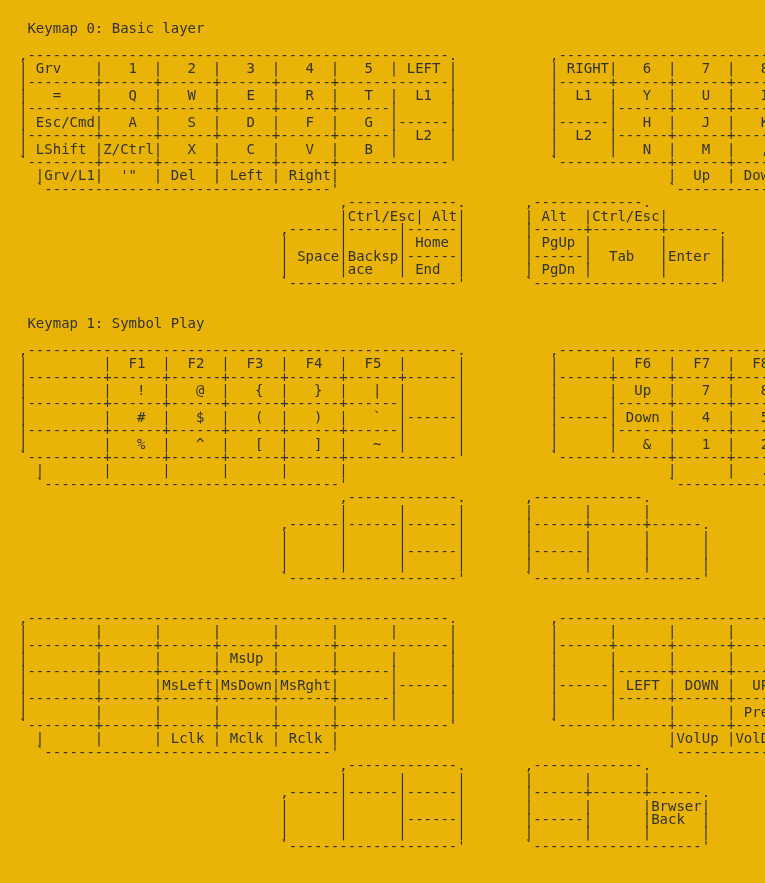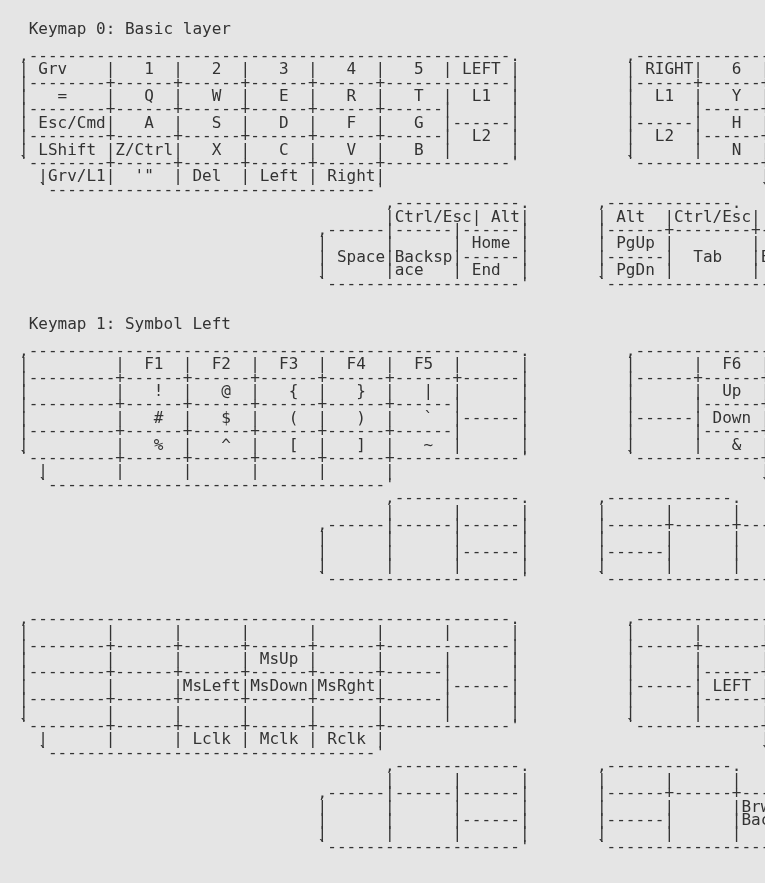--- a/index.html
+++ b/index.html
@@ -11,24 +11,24 @@
     width: 765px;
     height: 883px;
     overflow: hidden;
   }
   .doc {
     box-sizing: border-box;
     width: 765px;
     height: 883px;
     padding: 22px 0 0 19px;
     font-family: "DejaVu Sans Mono", "Liberation Mono", monospace;
-    font-size: 16px;
+    font-size: 14px;
     line-height: 13.4px;
     color: #333333;
-    background: #e5e5e5;
+    background: #eab308;
   }
   .km-section {
     margin: 0 0 26.8px 0;
   }
   pre {
     margin: 0;
     padding: 0;
     font: inherit;
     white-space: pre;
     color: inherit;
@@ -58,21 +58,21 @@
                                       ,-------------.       ,-------------.
                                       |Ctrl/Esc| Alt|       | Alt  |Ctrl/Esc|
                                ,------|------|------|       |------+--------+------.
                                |      |      | Home |       | PgUp |        |      |
                                | Space|Backsp|------|       |------|  Tab   |Enter |
                                |      |ace   | End  |       | PgDn |        |      |
                                `--------------------'       `----------------------'</pre>
   </section>
 
   <section class="km-section">
-    <pre class="km-title"> Keymap 1: Symbol Left</pre>
+    <pre class="km-title"> Keymap 1: Symbol Play</pre>
     <pre class="km-art">,---------------------------------------------------.          ,--------------------------------------------------.
 |         |  F1  |  F2  |  F3  |  F4  |  F5  |      |          |      |  F6  |  F7  |  F8  |  F9  | F10  |  F11   |
 |---------+------+------+------+------+------+------|          |------+------+------+------+------+------+--------|
 |         |   !  |   @  |   {  |   }  |   |  |      |          |      |  Up  |   7  |   8  |   9  |   *  |  F12   |
 |---------+------+------+------+------+------|      |          |      |------+------+------+------+------+--------|
 |         |   #  |   $  |   (  |   )  |   `  |------|          |------| Down |   4  |   5  |   6  |   +  |        |
 |---------+------+------+------+------+------|      |          |      |------+------+------+------+------+--------|
 |         |   %  |   ^  |   [  |   ]  |   ~  |      |          |      |   &amp;  |   1  |   2  |   3  |   \  |        |
 `---------+------+------+------+------+-------------'          `-------------+------+------+------+------+--------'
   |       |      |      |      |      |                                      |      |   .  |   0  |   =  |      |

